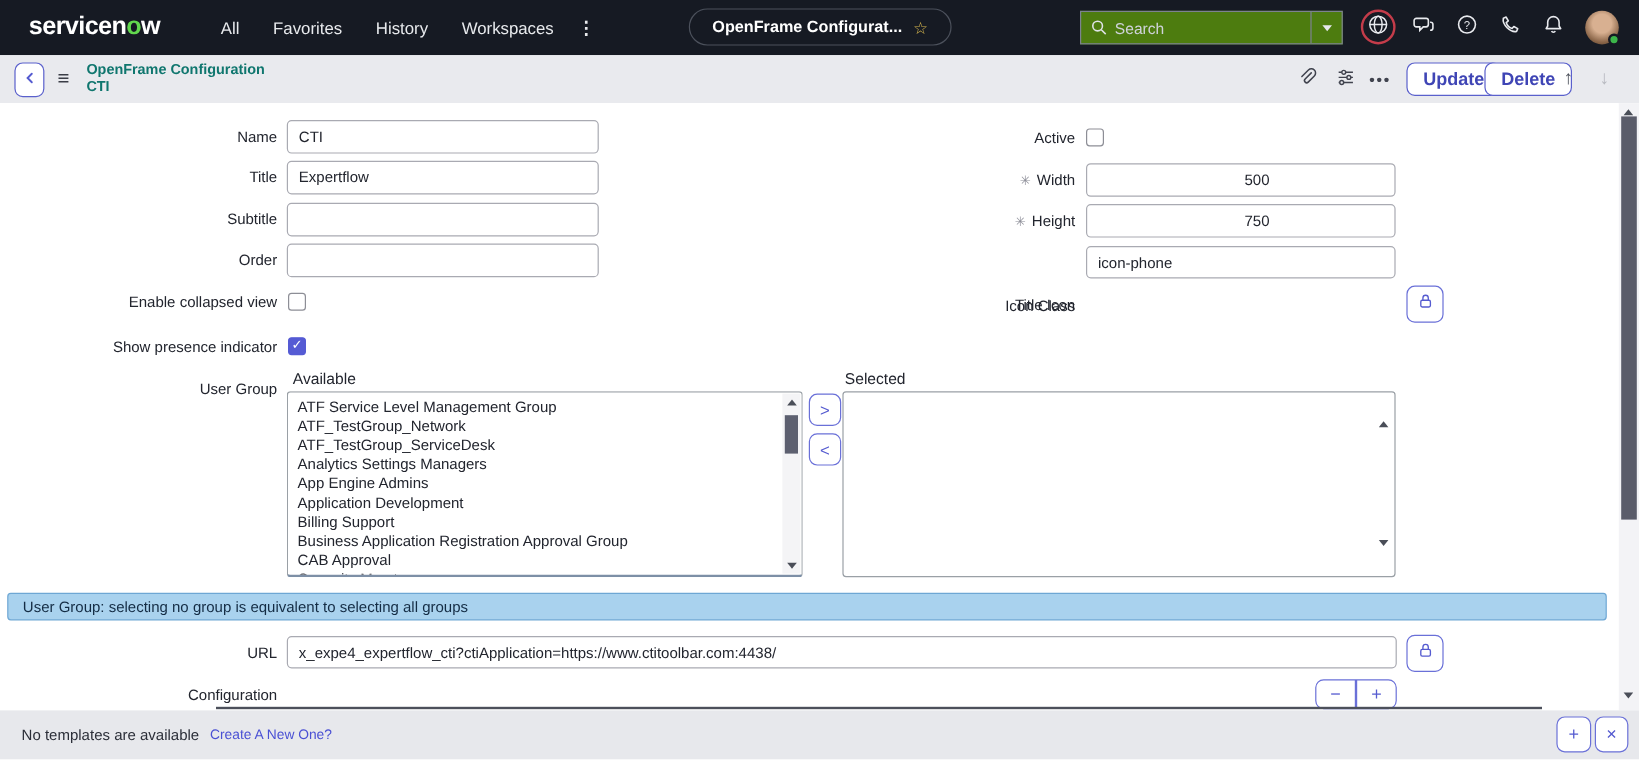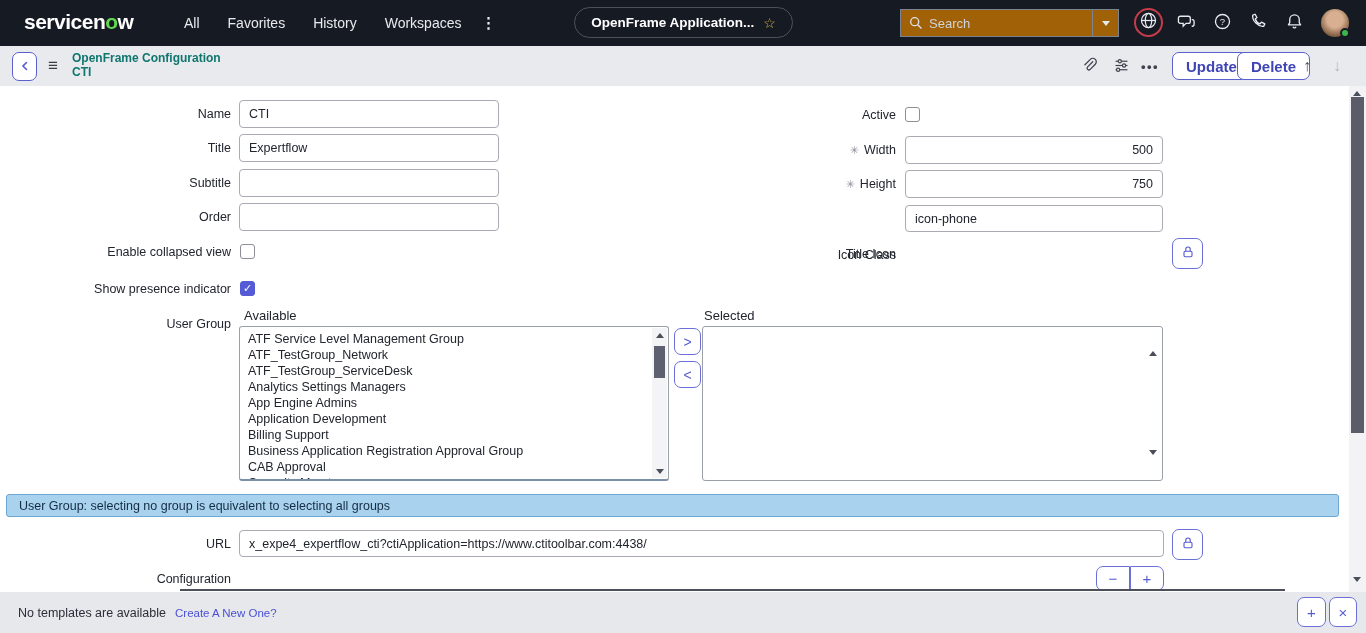--- a/index.html
+++ b/index.html
@@ -8,21 +8,21 @@
 
   
   #topnav { position:absolute; left:0; top:0; width:1366px; height:46px; background:#161a23; }
   #logo { position:absolute; left:24px; top:10px; font-size:21px; font-weight:bold; color:#fff; letter-spacing:-0.5px; }
   #logo .green { color:#62d84e; }
   .nav-items { position:absolute; left:184px; top:0; height:46px; display:flex; align-items:center; gap:28px; }
   .nav-item { color:#e8eaed; font-size:14px; cursor:pointer; white-space:nowrap; }
   #nav-dots { position:absolute; left:481px; top:0; height:46px; display:flex; align-items:center; color:#e8eaed; font-size:15px; font-weight:bold; }
   #tab-pill { position:absolute; left:574px; top:7px; width:219px; height:31px; border:1.5px solid #4c515c; border-radius:16px; display:flex; align-items:center; justify-content:center; gap:9px; color:#fff; font-size:13.5px; font-weight:bold; }
   #tab-pill .star { color:#d5b54d; font-size:14px; font-weight:normal; }
-  #searchbox { position:absolute; left:900px; top:9px; width:219px; height:28px; background:#a16207; border:1px solid #7c8290; display:flex; align-items:center; }
+  #searchbox { position:absolute; left:900px; top:9px; width:219px; height:28px; background:#4d7c0f; border:1px solid #7c8290; display:flex; align-items:center; }
   #searchbox .sicon { margin-left:8px; display:flex; }
   #searchbox input { flex:1; background:transparent; border:none; outline:none; color:#e6e8ec; font-size:13px; padding:0 6px; font-family:"Liberation Sans",sans-serif; width:130px; }
   #searchbox input::placeholder { color:#cfd3da; }
   #search-drop { width:26px; height:100%; border-left:1px solid #7c8290; display:flex; align-items:center; justify-content:center; }
   .tri-down-sm { width:0; height:0; border-left:4px solid transparent; border-right:4px solid transparent; border-top:5px solid #e6e8ec; }
   .topicon { position:absolute; top:13px; width:20px; height:20px; display:flex; align-items:center; justify-content:center; }
   #globe-ring { position:absolute; left:1134px; top:8px; width:29px; height:29px; border:2px solid #c43c4a; border-radius:50%; display:flex; align-items:center; justify-content:center; }
   #avatar { position:absolute; left:1321px; top:9px; width:28px; height:28px; border-radius:50%; background:radial-gradient(circle at 50% 38%, #d8b091 0 35%, #8a6548 70%, #4c3826 100%); }
   #avatar .presence { position:absolute; right:-1px; bottom:-1px; width:10px; height:10px; border-radius:50%; background:#3cb54a; border:2px solid #161a23; }
 
@@ -33,21 +33,21 @@
   #fh-title { position:absolute; left:72px; top:51px; line-height:14px; font-size:12px; font-weight:bold; color:#0f766e; }
   .fh-icon { position:absolute; top:58px; width:18px; height:18px; display:flex; align-items:center; justify-content:center; }
   #fh-dots { position:absolute; left:1141px; top:52px; height:28px; display:flex; align-items:center; color:#40434e; font-size:13px; font-weight:bold; letter-spacing:1.5px; }
   .hdr-btn { position:absolute; top:52px; height:28px; background:#fff; border:1.5px solid #5a60cc; border-radius:7px; color:#3f45b5; font-size:15px; font-weight:bold; display:flex; align-items:center; justify-content:center; padding:0 13px; cursor:pointer; font-family:"Liberation Sans",sans-serif; }
   .hdr-arrow { position:absolute; top:52px; height:28px; display:flex; align-items:center; font-size:16px; }
 
   
   #content { position:absolute; left:0; top:86px; width:1349px; height:506px; background:#fff; }
   .flabel { position:absolute; font-size:12.5px; color:#22252e; text-align:right; display:flex; align-items:center; justify-content:flex-end; white-space:nowrap; }
   .field { position:absolute; border:1px solid #a9aab2; border-radius:4px; background:#fff; font-size:12.5px; color:#22252e; padding:0 9px; font-family:"Liberation Sans",sans-serif; outline:none; }
-  .field.right { text-align:right;padding-left:36px; }
+  .field.right { text-align:center;padding-left:36px; }
   .mand { color:#8e8f99; font-size:11px; margin-right:5px; }
   .checkbox { position:absolute; width:15px; height:15px; border:1.5px solid #8d8e96; border-radius:3px; background:#fff; display:flex; align-items:center; justify-content:center; }
   .checkbox .check { display:none; color:#fff; font-size:11px; line-height:1; }
   .checkbox.checked { background:#555bd4; border-color:#555bd4; }
   .checkbox.checked .check { display:block; }
   .lb-head { position:absolute; font-size:13px; color:#22252e; }
   .listbox { position:absolute; border:1px solid #9aa0a6; border-bottom:2px solid #7d8fa6; border-radius:3px; background:#fff; overflow:hidden; }
   .lb-items { position:absolute; left:0; top:0; right:16px; bottom:0; padding-top:4px; overflow:hidden; }
   .lb-item { font-size:12.5px; color:#22252e; line-height:16px; height:16px; padding-left:8px; white-space:nowrap; cursor:pointer; }
   .lb-scroll { position:absolute; right:1px; top:1px; bottom:1px; width:15px; background:#f4f4f6; }
@@ -83,21 +83,21 @@
 <div id="topnav">
   <div id="logo"><span>servicen</span><span class="green">o</span><span>w</span></div>
   <div class="nav-items">
     <span class="nav-item">All</span>
     <span class="nav-item">Favorites</span>
     <span class="nav-item">History</span>
     <span class="nav-item">Workspaces</span>
   </div>
   <div id="nav-dots">⋮</div>
   <div id="tab-pill">
-    <span>OpenFrame Application...</span>
+    <span>OpenFrame Configurat...</span>
     <span class="star">☆</span>
   </div>
   <div id="searchbox">
     <span class="sicon">
       <svg width="14" height="14" viewBox="0 0 16 16">
           <circle cx="6.5" cy="6.5" r="4.6" fill="none" stroke="#dfe2e7" stroke-width="1.5"></circle>
           <line x1="10" y1="10" x2="14.2" y2="14.2" stroke="#dfe2e7" stroke-width="1.5"></line>
         </svg>
     </span>
     <input placeholder="Search" style="">

